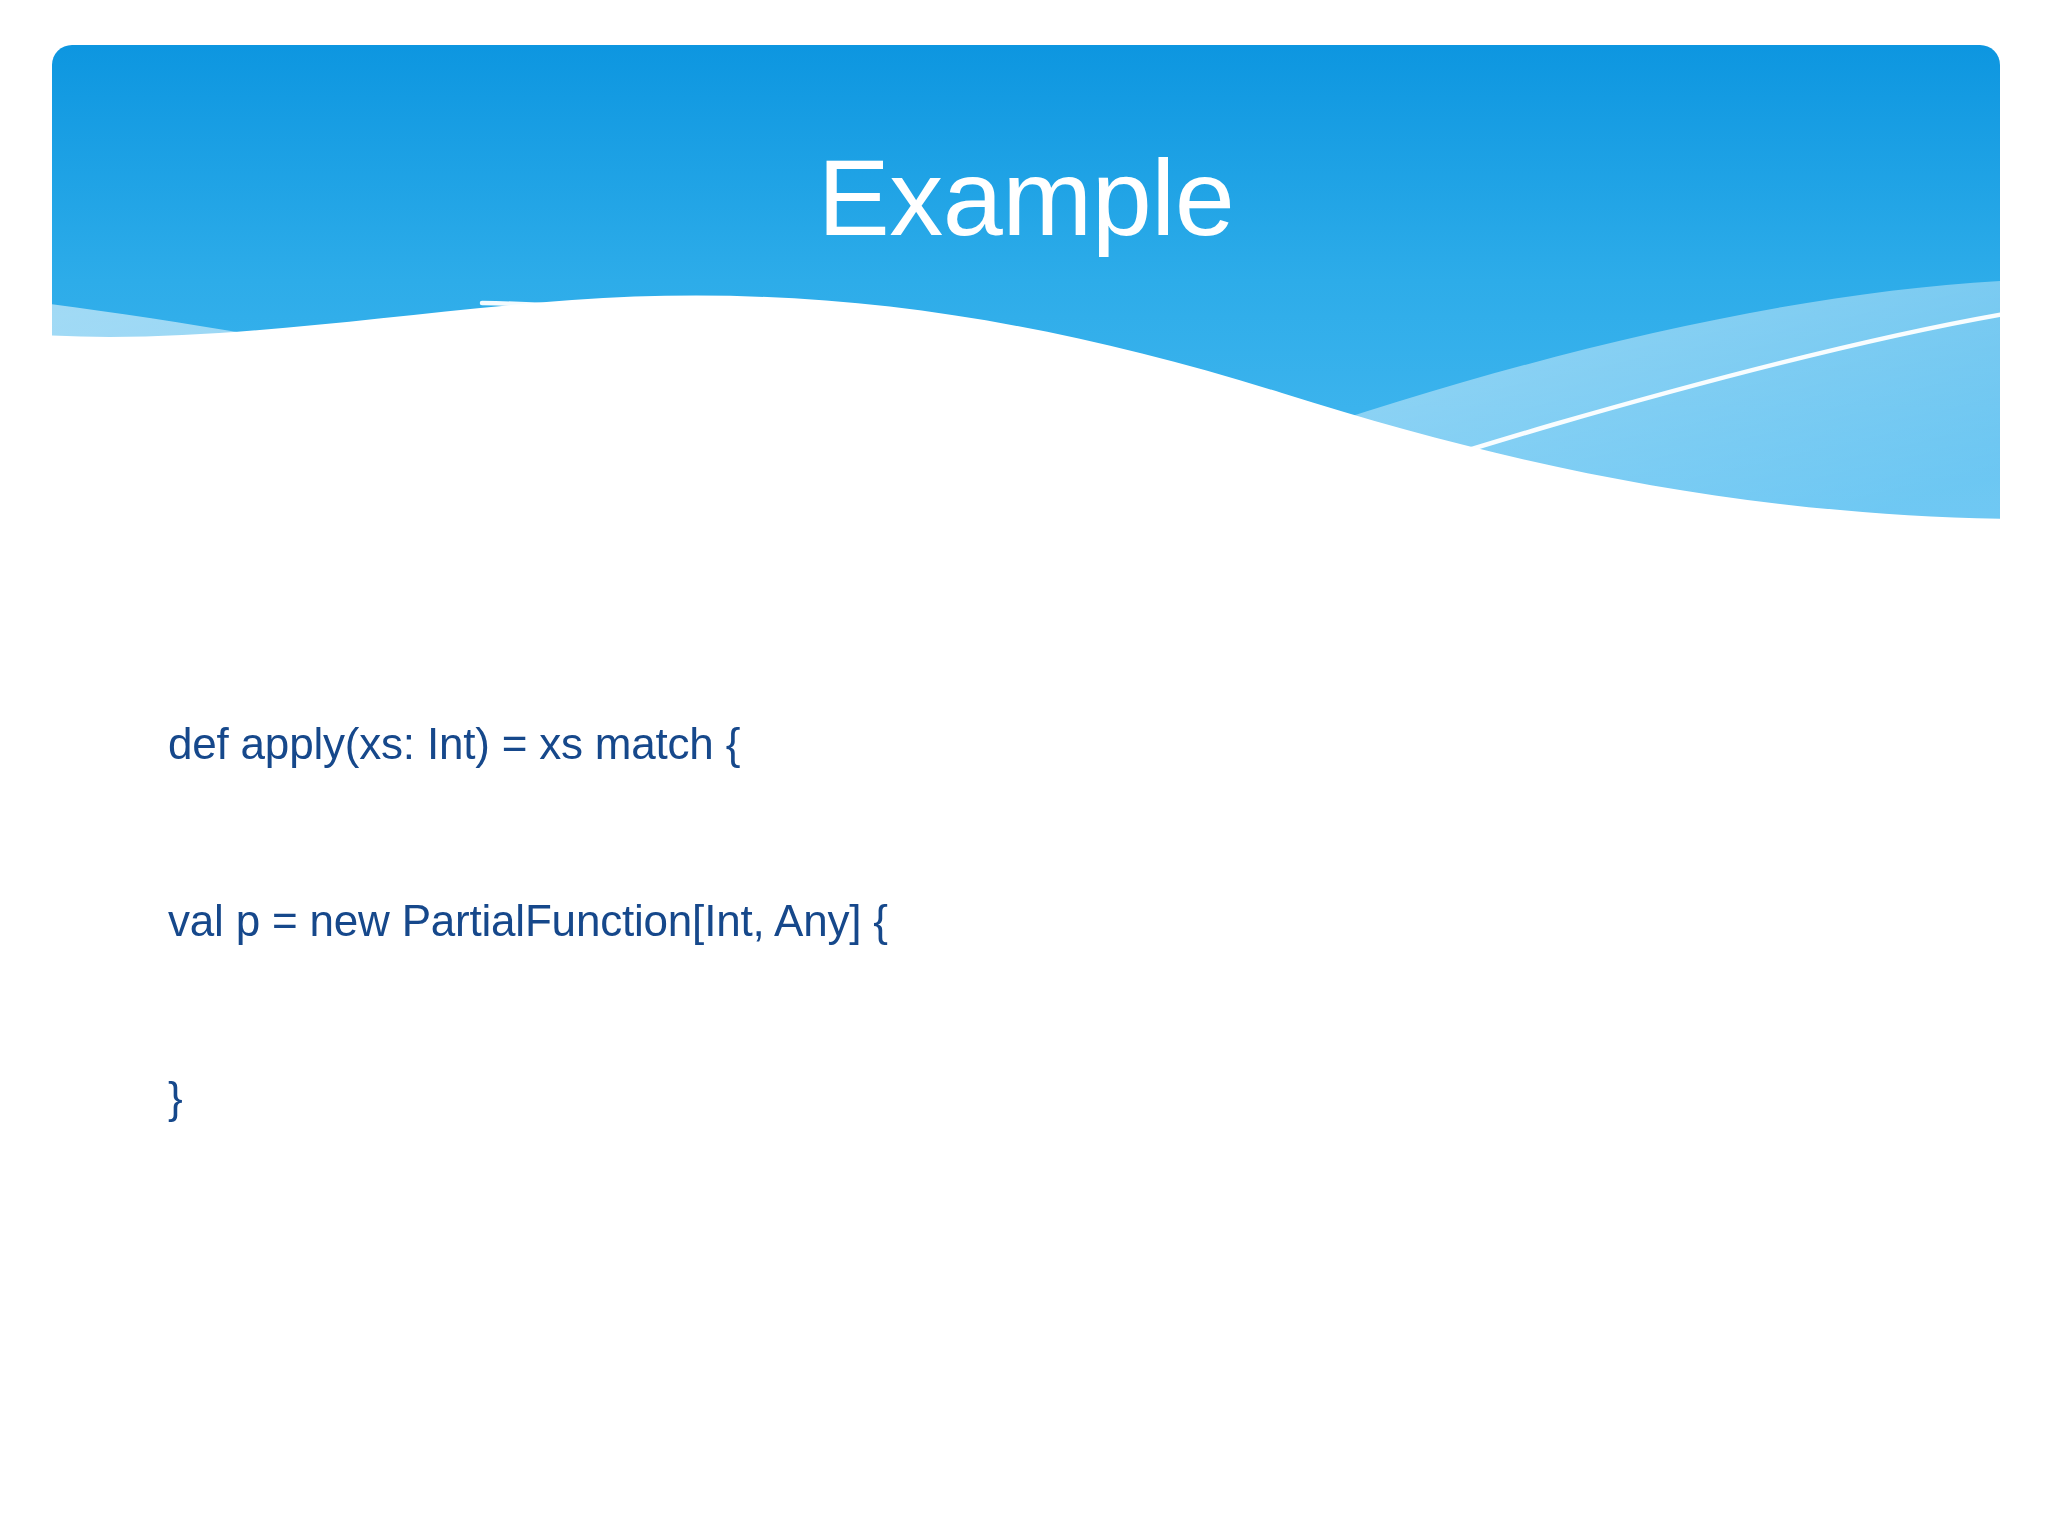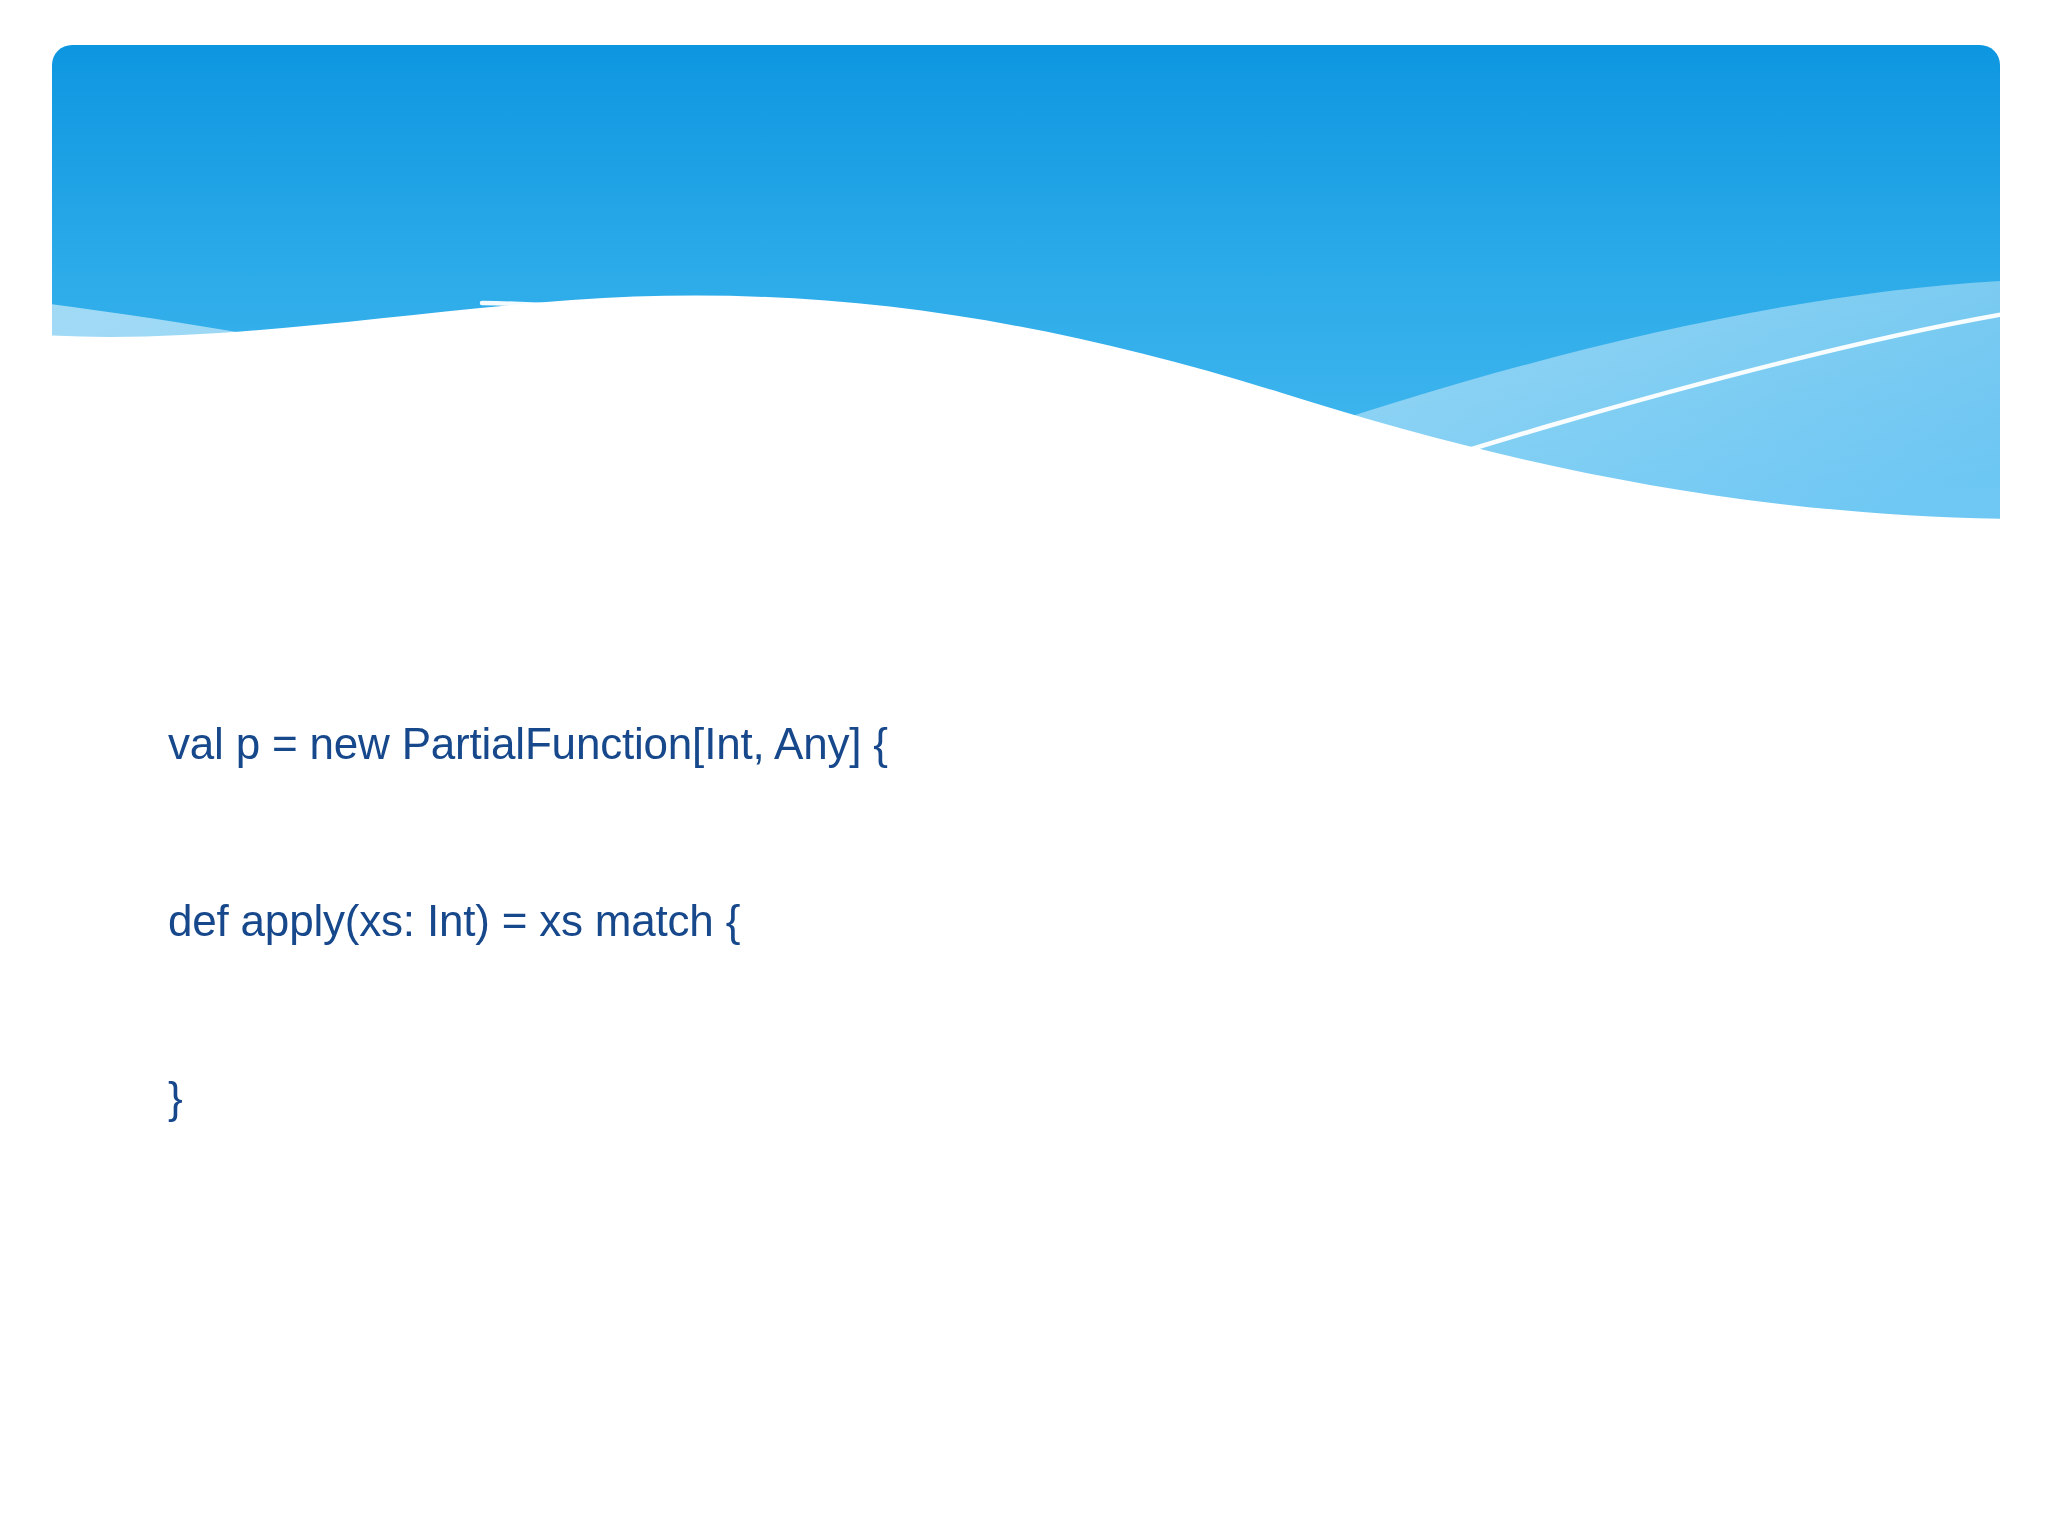--- a/index.html
+++ b/index.html
@@ -116,25 +116,26 @@
                C 1470,424 1700,470 1958,474
                L 1958,525 Z" fill="#ffffff"></path>
 
       <path d="M 430,258 C 700,262 980,330 1250,410
                C 1460,472 1640,505 1800,522" fill="none" stroke="#ffffff" stroke-width="4.5" stroke-linecap="round" opacity="0.95"></path>
 
       <path d="M 1050,525 C 1180,480 1330,430 1500,380
                C 1680,328 1830,290 1958,268" fill="none" stroke="#ffffff" stroke-width="4.5" stroke-linecap="round" opacity="0.95"></path>
     </svg>
 
+    <div class="title">Example</div>
   </div>
 
   <div class="code-block">
+    <div class="code-line">def apply(xs: Int) = xs match {</div>
     <div class="code-line">val p = new PartialFunction[Int, Any] {</div>
-    <div class="code-line">def apply(xs: Int) = xs match {</div>
     <div class="code-line">}</div>
     
     
     
     
     
     
     
   </div>
 

